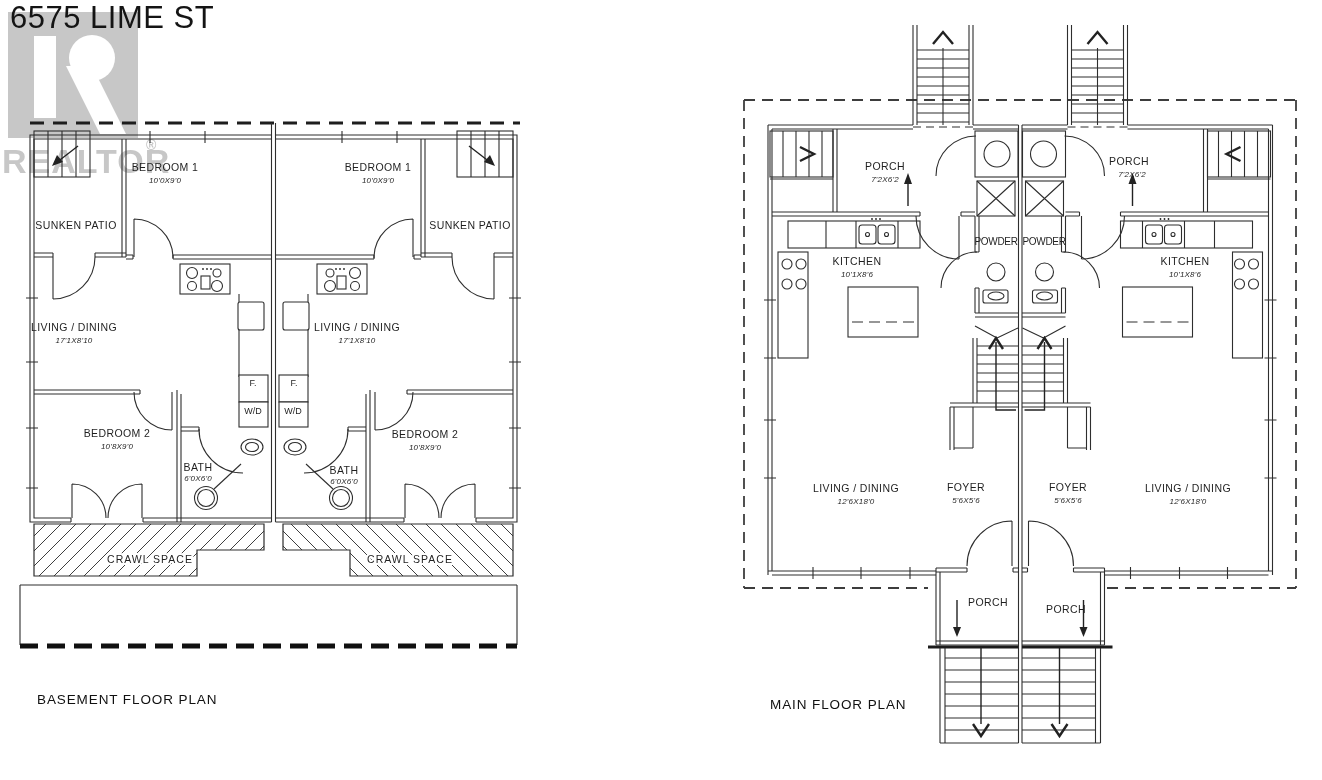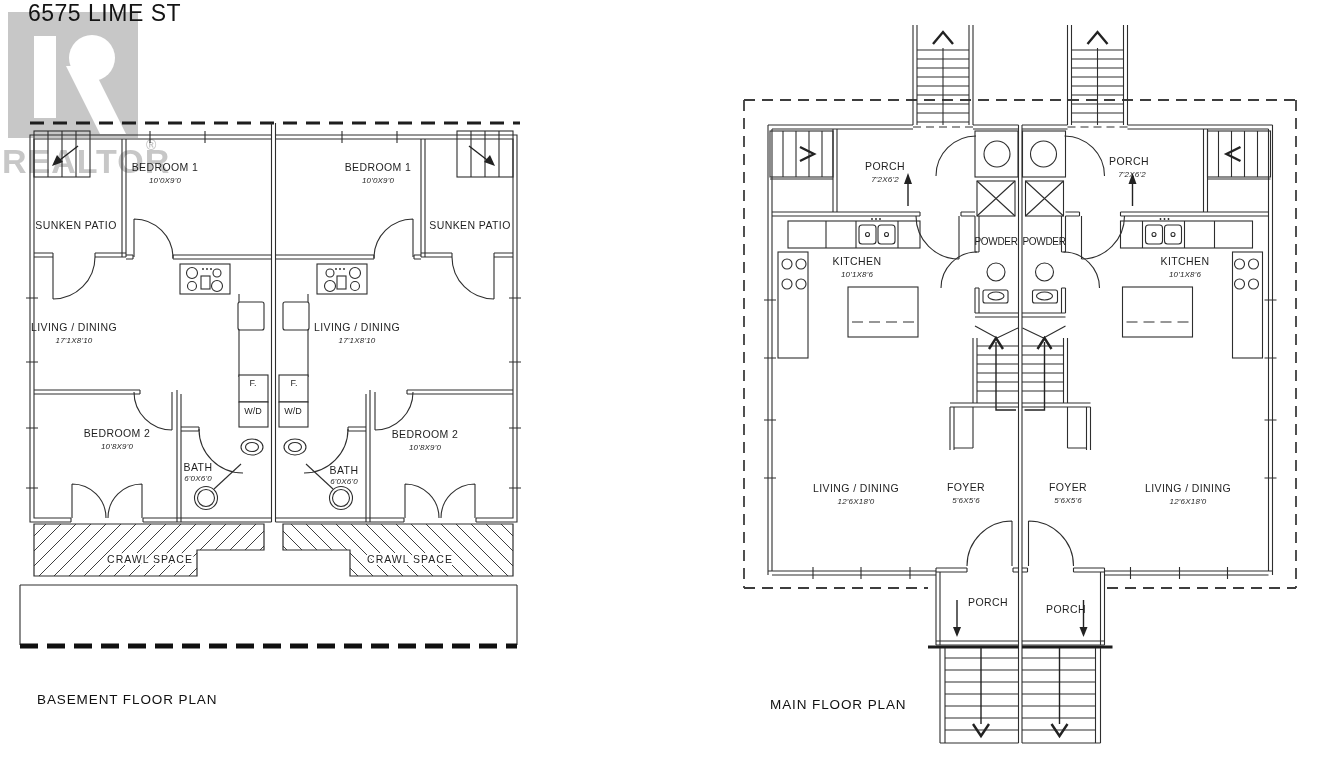--- a/index.html
+++ b/index.html
@@ -1,20 +1,20 @@
 <!DOCTYPE html>
 <html><head>
 <meta charset="utf-8">
 <style>
   html,body{margin:0;padding:0;background:#fff;}
   .page{position:relative;width:1322px;height:780px;background:#ffffff;overflow:hidden;
         font-family:"Liberation Sans",sans-serif;}
   .plan-svg{position:absolute;left:0;top:0;z-index:2;}
-  .sheet-title{position:absolute;left:10px;top:0px;z-index:5;font-size:23px;color:#141414;
-        letter-spacing:.5px;font-family:"Liberation Sans",sans-serif;margin-left:18px;}
+  .sheet-title{position:absolute;left:10px;top:0px;z-index:5;font-size:31px;color:#141414;
+        letter-spacing:.5px;font-family:"Liberation Sans",sans-serif;}
   
   .w1{stroke:#2e2e2e;stroke-width:1.1;fill:none;}
   .w3{stroke:#1c1c1c;stroke-width:3;fill:none;}
   .fw{fill:#ffffff;stroke:#2e2e2e;stroke-width:1.1;}
   .dashroof{stroke:#3d3d3d;stroke-width:1.8;fill:none;stroke-dasharray:11 7;}
   .dashtop{stroke:#1d1d1d;stroke-width:3;fill:none;stroke-dasharray:14 9;}
   .deckdash{stroke:#101010;stroke-width:5;fill:none;stroke-dasharray:18 9;}
   .dashsmall{stroke:#2e2e2e;stroke-width:1.2;fill:none;stroke-dasharray:8 5;}
   .dashisle{stroke:#2e2e2e;stroke-width:1.2;fill:none;stroke-dasharray:11 6;}
   .arrowln{stroke:#222;stroke-width:1.4;fill:none;}

